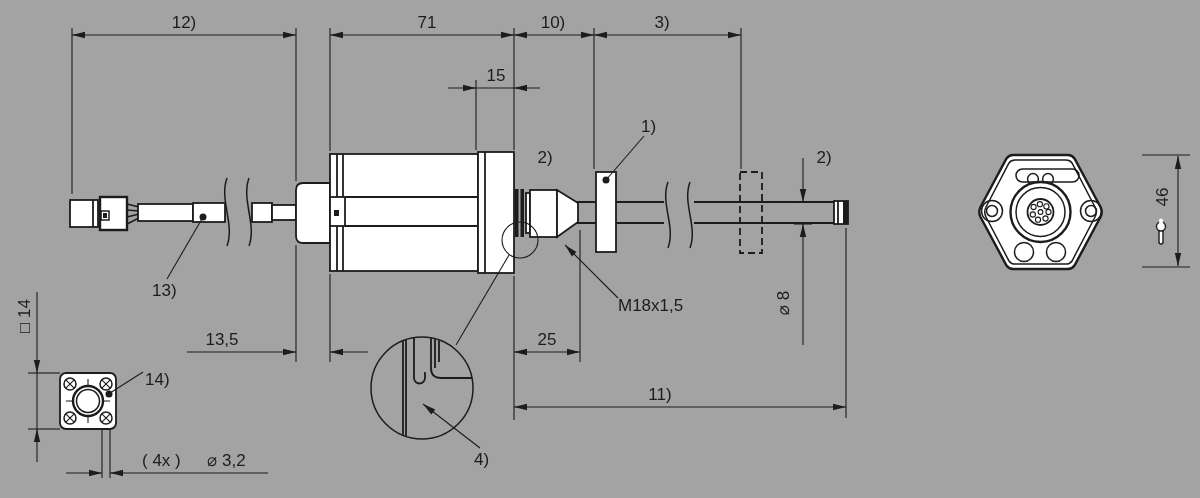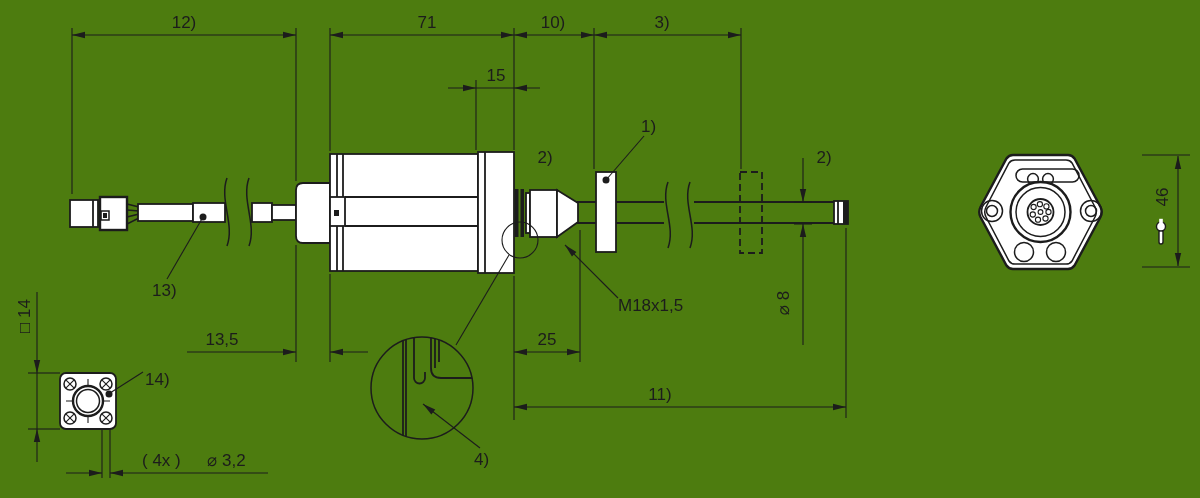--- a/index.html
+++ b/index.html
@@ -1,16 +1,16 @@
 <!DOCTYPE html>
 <html><head>
 <meta charset="utf-8">
 <style>
   html,body{margin:0;padding:0;background:#ffffff;}
-  .stage{position:relative;width:1200px;height:498px;background:#4d7c0f;overflow:hidden;}
+  .stage{position:relative;width:1200px;height:498px;background:#a3a3a3;overflow:hidden;}
   svg{display:block;}
   text{font-family:"Liberation Sans","DejaVu Sans",sans-serif;font-size:17px;fill:#1c1c1c;}
   .thin{stroke:#1c1c1c;stroke-width:1.1;fill:none;}
   .med{stroke:#1c1c1c;stroke-width:1.5;fill:none;}
   .main{stroke:#1c1c1c;stroke-width:1.8;fill:#ffffff;}
   .mainln{stroke:#1c1c1c;stroke-width:1.8;fill:none;}
   .heavy{stroke:#1c1c1c;stroke-width:2.4;fill:#ffffff;}
   .arr{fill:#1c1c1c;stroke:none;}
   .dot{fill:#1c1c1c;stroke:none;}
 </style>

